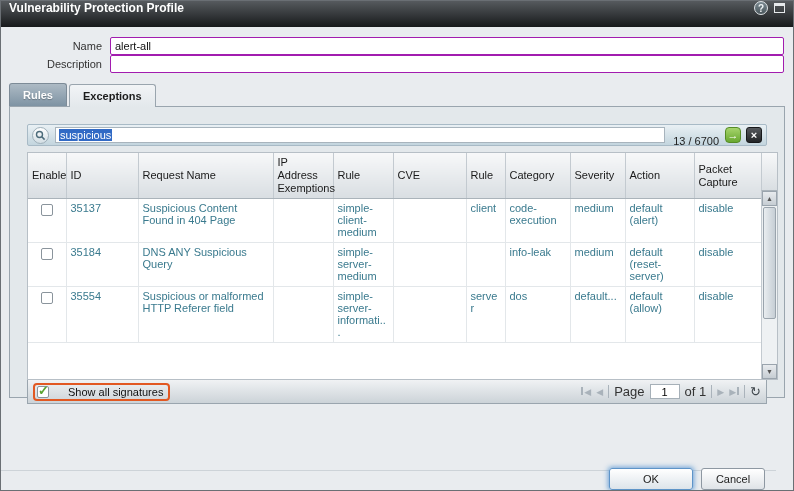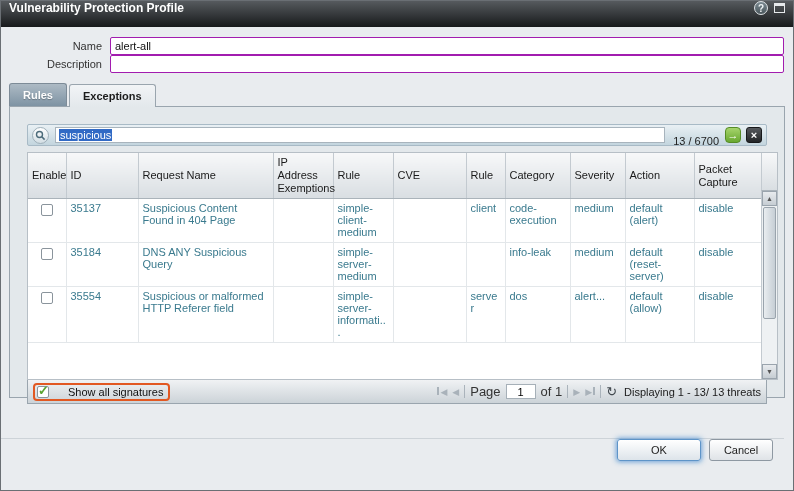--- a/index.html
+++ b/index.html
@@ -65,21 +65,21 @@
   .pg-icon { color:#a9b2ba; font-size:9px; line-height:12px; cursor:pointer; }
   .pg-icon.first::before { content:""; display:inline-block; width:2px; height:8px; background:currentColor; margin-right:1px; }
   .pg-icon.last::after { content:""; display:inline-block; width:2px; height:8px; background:currentColor; margin-left:1px; }
   .pg-icon.refresh { color:#42494f; font-size:13px; line-height:13px; }
   .pg-sep { width:1px; height:13px; background:#aab3bb; }
   .pg-text { font-size:13px; color:#333; white-space:nowrap; }
   .page-input { width:30px; height:15px; border:1px solid #a6b0b8; font-family:"Liberation Sans", sans-serif; font-size:11px; text-align:center; padding:0 2px; }
   .displaying { font-size:11px; color:#1a1a1a; white-space:nowrap; margin-left:2px; }
 
   
-  .dialog-footer { position:absolute; left:0; right:9px; bottom:0; height:52px; border-top:1px solid #cdd3d8; background:#e9ecef; display:flex; align-items:flex-start; justify-content:flex-end; gap:8px; padding:0 11px; }
+  .dialog-footer { position:absolute; left:0; right:17px; bottom:0; height:20px; border-top:1px solid #cdd3d8; background:#e9ecef; display:flex; align-items:flex-end; justify-content:flex-end; gap:8px; padding:0 11px; }
   .btn { height:22px; min-width:64px; font-family:"Liberation Sans", sans-serif; font-size:11px; color:#222; border-radius:3px; cursor:pointer; background:linear-gradient(#ffffff,#dfe3e7); border:1px solid #8e98a2; padding:0 12px; }
   .btn.ok { min-width:84px; border:1px solid #5e94c8; box-shadow:0 0 5px 1px rgba(86,148,210,.85); background:linear-gradient(#ffffff,#dde4ea); }
 </style>
 </head>
 <body>
 
 <div class="dialog">
 
   <div class="titlebar">
     <span class="title">Vulnerability Protection Profile</span>
@@ -181,21 +181,21 @@
             </tr>
             <tr>
               <td class="c-enable"><span class="checkbox"></span></td>
               <td>35554</td>
               <td>Suspicious or malformed HTTP Referer field</td>
               <td></td>
               <td>simple-server-informati...</td>
               <td></td>
               <td>server</td>
               <td>dos</td>
-              <td>alert...</td>
+              <td>default...</td>
               <td>default (allow)</td>
               <td>disable</td>
             </tr>
           </tbody>
       </table>
       <div class="scroll-cap"></div>
       <div class="vscroll">
         <div class="sarr up">▲</div>
         <div class="sthumb"></div>
         <div class="sarr down">▼</div>
@@ -214,21 +214,20 @@
         <span class="pg-icon">◀</span>
         <span class="pg-sep"></span>
         <span class="pg-text">Page</span>
         <input class="page-input" type="text" value="1" style="">
         <span class="pg-text">of 1</span>
         <span class="pg-sep"></span>
         <span class="pg-icon">▶</span>
         <span class="pg-icon last">▶</span>
         <span class="pg-sep"></span>
         <span class="pg-icon refresh">↻</span>
-        <span class="displaying">Displaying 1 - 13/ 13 threats</span>
       </div>
     </div>
 
   </div>
 
   <div class="dialog-footer">
     <button class="btn ok">OK</button>
     <button class="btn">Cancel</button>
   </div>
 

